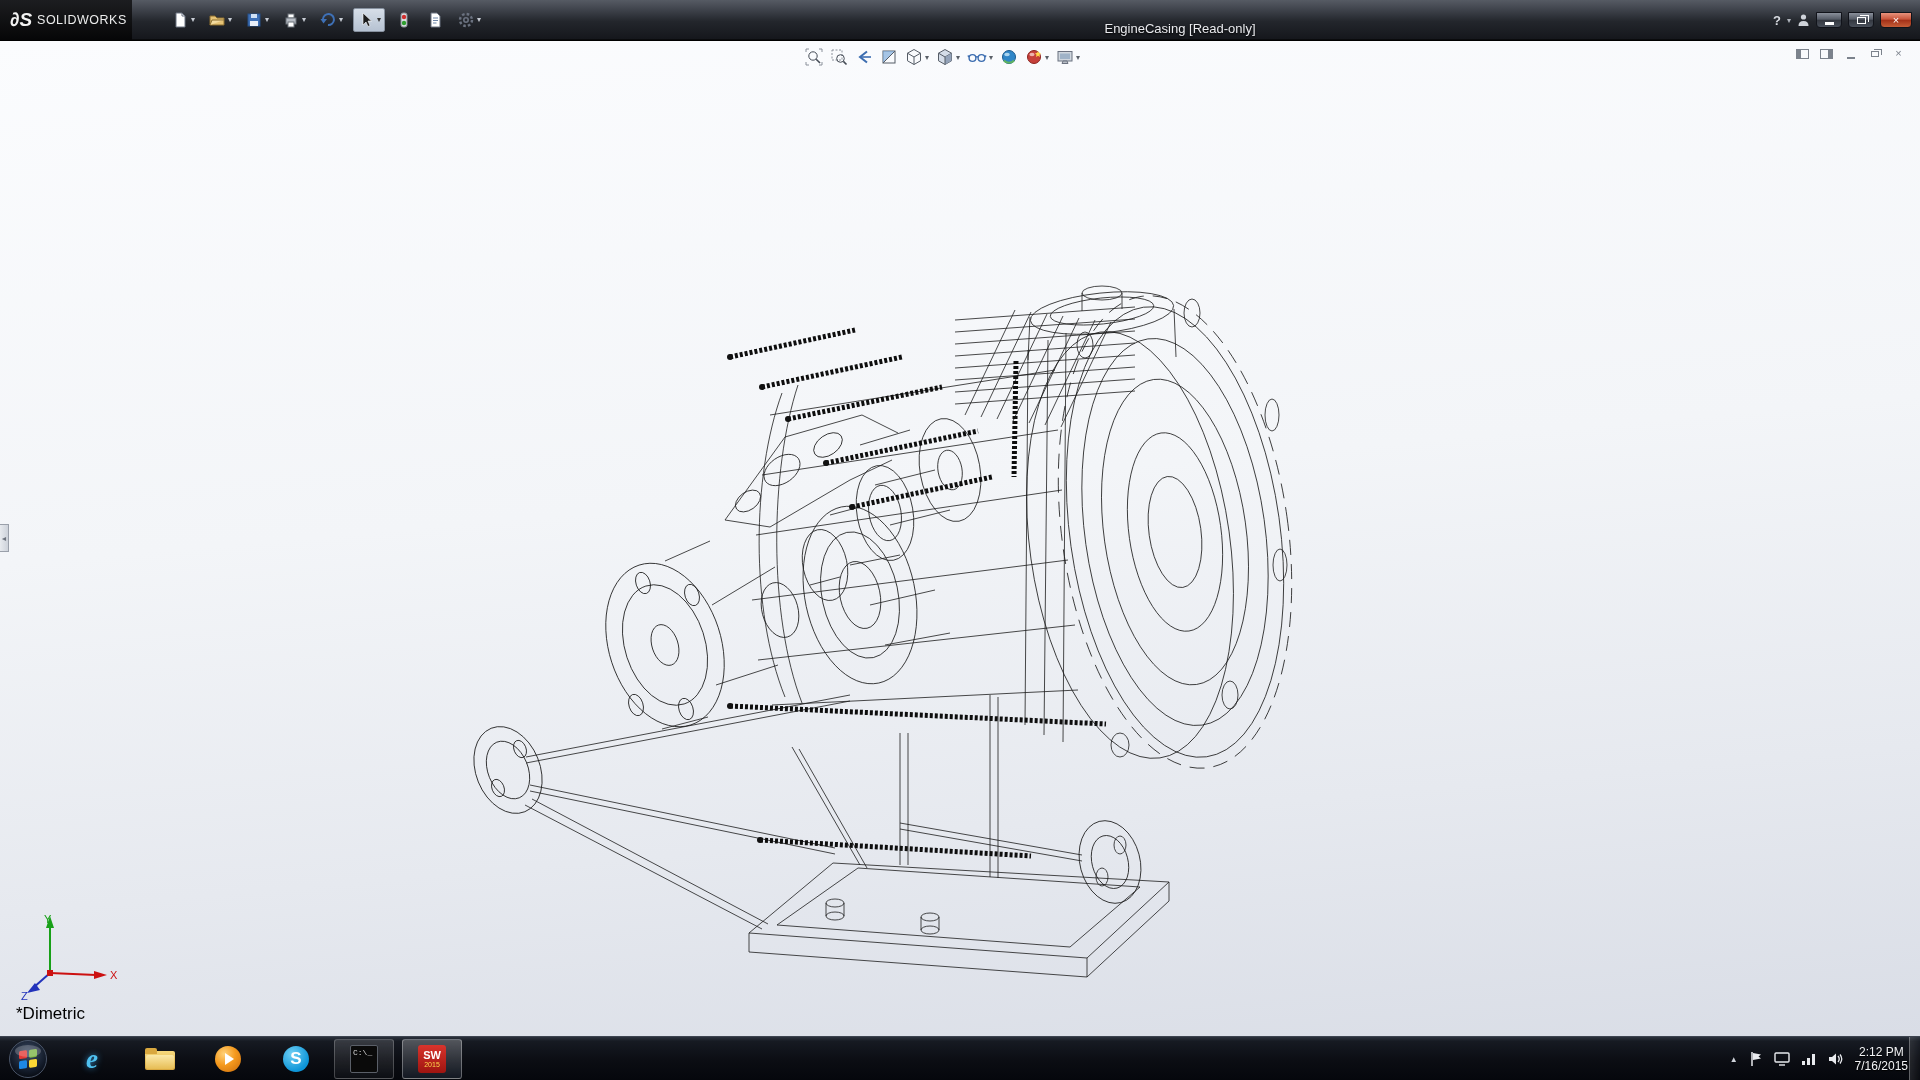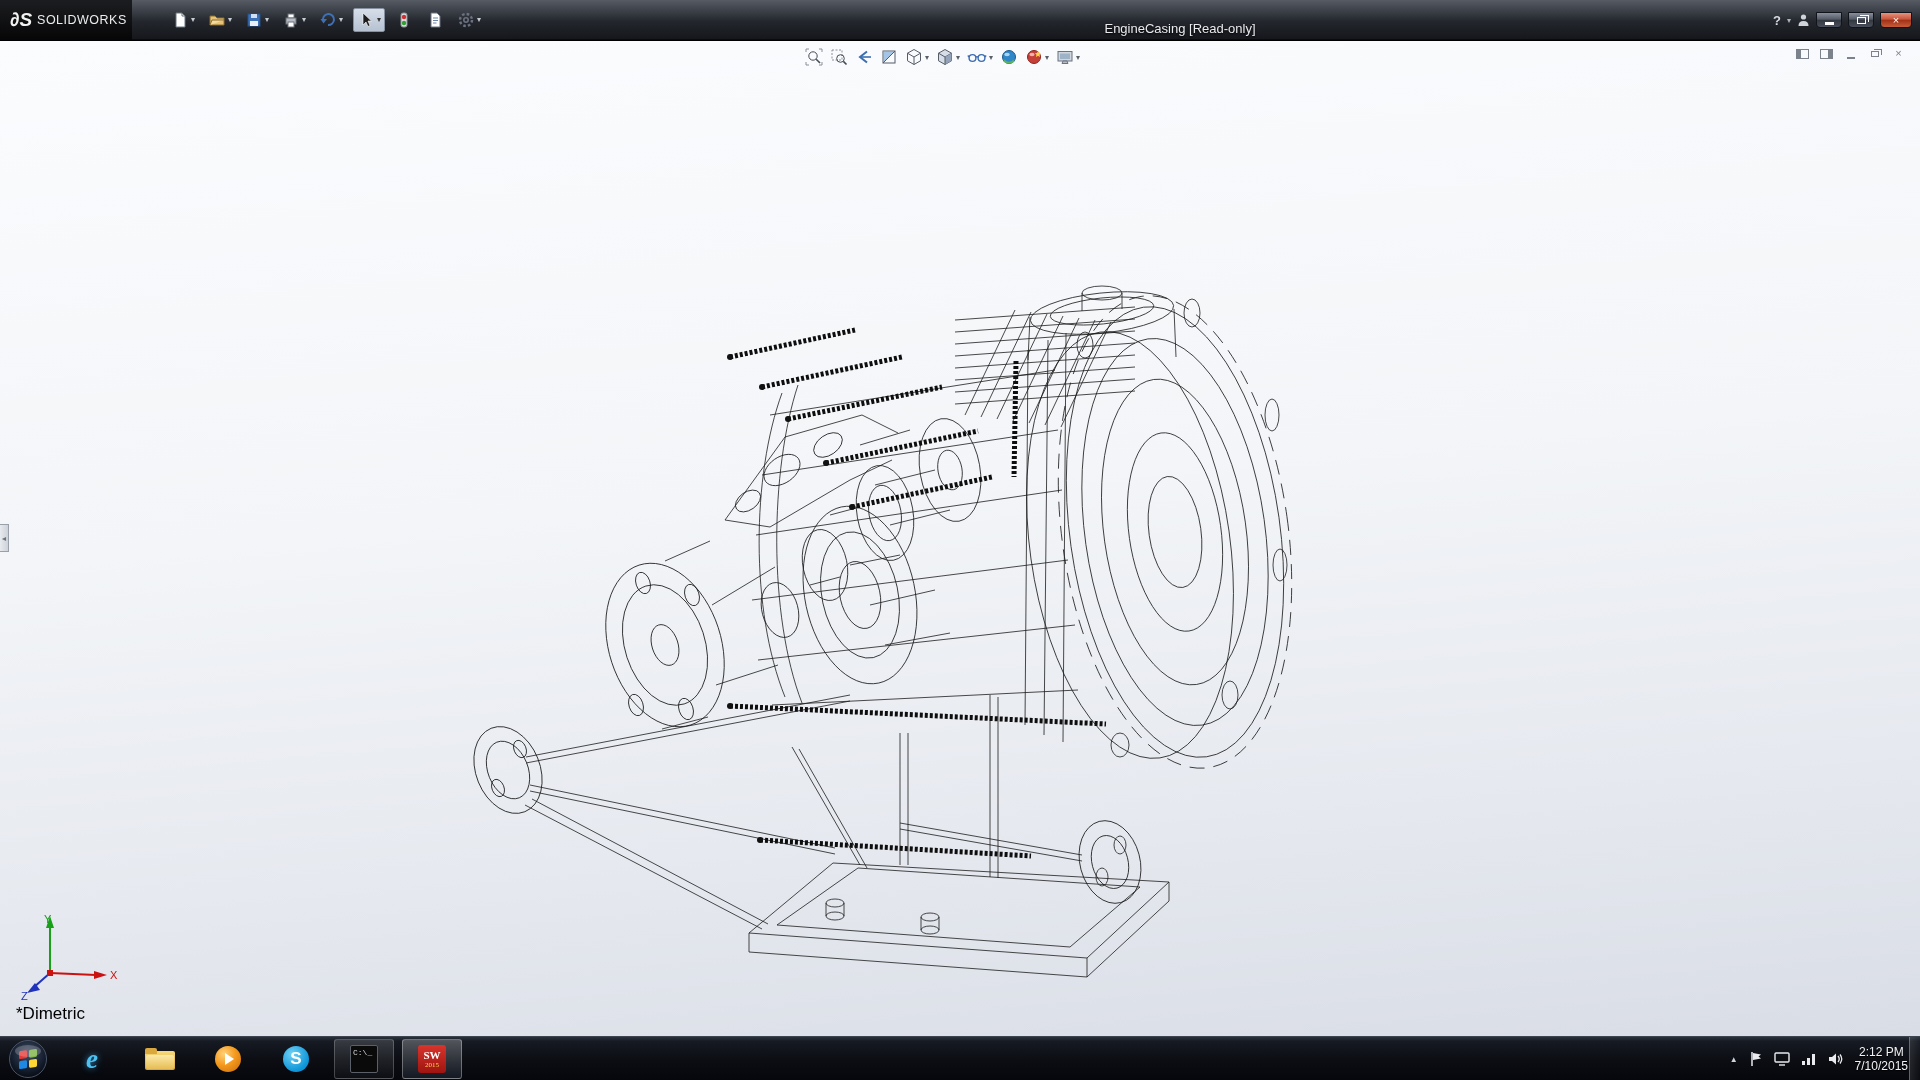--- a/index.html
+++ b/index.html
@@ -82,21 +82,21 @@
   .task-btn.active { background:linear-gradient(180deg,rgba(255,255,255,0.26),rgba(120,150,190,0.12)); border:1px solid rgba(255,255,255,0.32); }
   .ie-glyph { color:#4fc1f0; font-size:27px; font-weight:bold; font-style:italic; font-family:"Liberation Serif", serif; text-shadow:0 0 6px rgba(60,160,230,0.8); }
   .folder-ic { position:relative; width:30px; height:22px; }
   .folder-ic .back { position:absolute; left:0; top:3px; width:30px; height:19px; background:linear-gradient(#f7d97c,#d9a83f); border-radius:2px; }
   .folder-ic .tabb { position:absolute; left:0; top:0; width:12px; height:6px; background:#d9a83f; border-radius:2px 2px 0 0; }
   .folder-ic .front { position:absolute; left:1px; top:7px; width:28px; height:14px; background:linear-gradient(#fbe9a8,#e7bd55); border-radius:2px; }
   .wmp-ic { width:26px; height:26px; border-radius:50%; background:radial-gradient(circle at 35% 30%, #ffd27a 0%, #f59a1e 45%, #c96a0a 100%); display:flex; align-items:center; justify-content:center; }
   .wmp-ic .tri { width:0; height:0; border-left:9px solid #fff; border-top:6px solid transparent; border-bottom:6px solid transparent; margin-left:3px; }
   .skype-ic { width:26px; height:26px; border-radius:50%; background:radial-gradient(circle at 35% 30%, #6fd0f5, #0d95d8 70%); color:#fff; font-size:17px; font-weight:bold; display:flex; align-items:center; justify-content:center; }
   .cmd-ic { width:28px; height:28px; background:#0a0a0a; border:1px solid #5a5f68; border-radius:2px; color:#dcdcdc; font-family:"Liberation Mono", monospace; font-size:8px; padding:2px; }
-  .sw-ic { position:relative; width:28px; height:28px; background:linear-gradient(#d8342c,#9e1410); border-radius:3px; display:flex; flex-direction:column; align-items:center; justify-content:center;font-family:Liberation Serif, serif; }
+  .sw-ic { position:relative; width:28px; height:28px; background:linear-gradient(#d8342c,#9e1410); border-radius:3px; display:flex; flex-direction:column; align-items:center; justify-content:center; }
   .sw-ic .sw { color:#fff; font-size:11px; font-weight:bold; line-height:11px; }
   .sw-ic .yr { color:#ffd84d; font-size:7px; line-height:8px; }
   .tray { position:absolute; right:12px; top:0; height:44px; display:flex; align-items:center; gap:11px; }
   .tray-chevron { color:#cfd3da; font-size:8px; }
   .clock { text-align:center; color:#f2f3f6; font-size:12px; line-height:14px; text-shadow:0 1px 1px #000; }
   .show-desktop { position:absolute; right:0; top:0; width:11px; height:44px; background:linear-gradient(90deg,rgba(255,255,255,0.10),rgba(255,255,255,0.02)); border-left:1px solid rgba(255,255,255,0.35); }
 </style>
 </head>
 <body>
 
@@ -480,19 +480,19 @@
         <rect x="1" y="9" width="3" height="4" fill="#e8eaee"></rect>
           <rect x="6" y="6" width="3" height="7" fill="#e8eaee"></rect>
           <rect x="11" y="2" width="3" height="11" fill="#e8eaee"></rect>
       </svg>
       <svg width="16" height="14" viewBox="0 0 16 14">
         <polygon points="1,5 4,5 8,1.5 8,12.5 4,9 1,9" fill="#e8eaee"></polygon>
         <path d="M10,4 Q12.5,7 10,10 M12,2.5 Q15.5,7 12,11.5" fill="none" stroke="#e8eaee" stroke-width="1.3"></path>
       </svg>
       <div class="clock">
         <div>2:12 PM</div>
-        <div>7/10/2015</div>
+        <div>7/16/2015</div>
       </div>
     </div>
     <div class="show-desktop"></div>
   </div>
 
 </div>
 
 </body></html>

